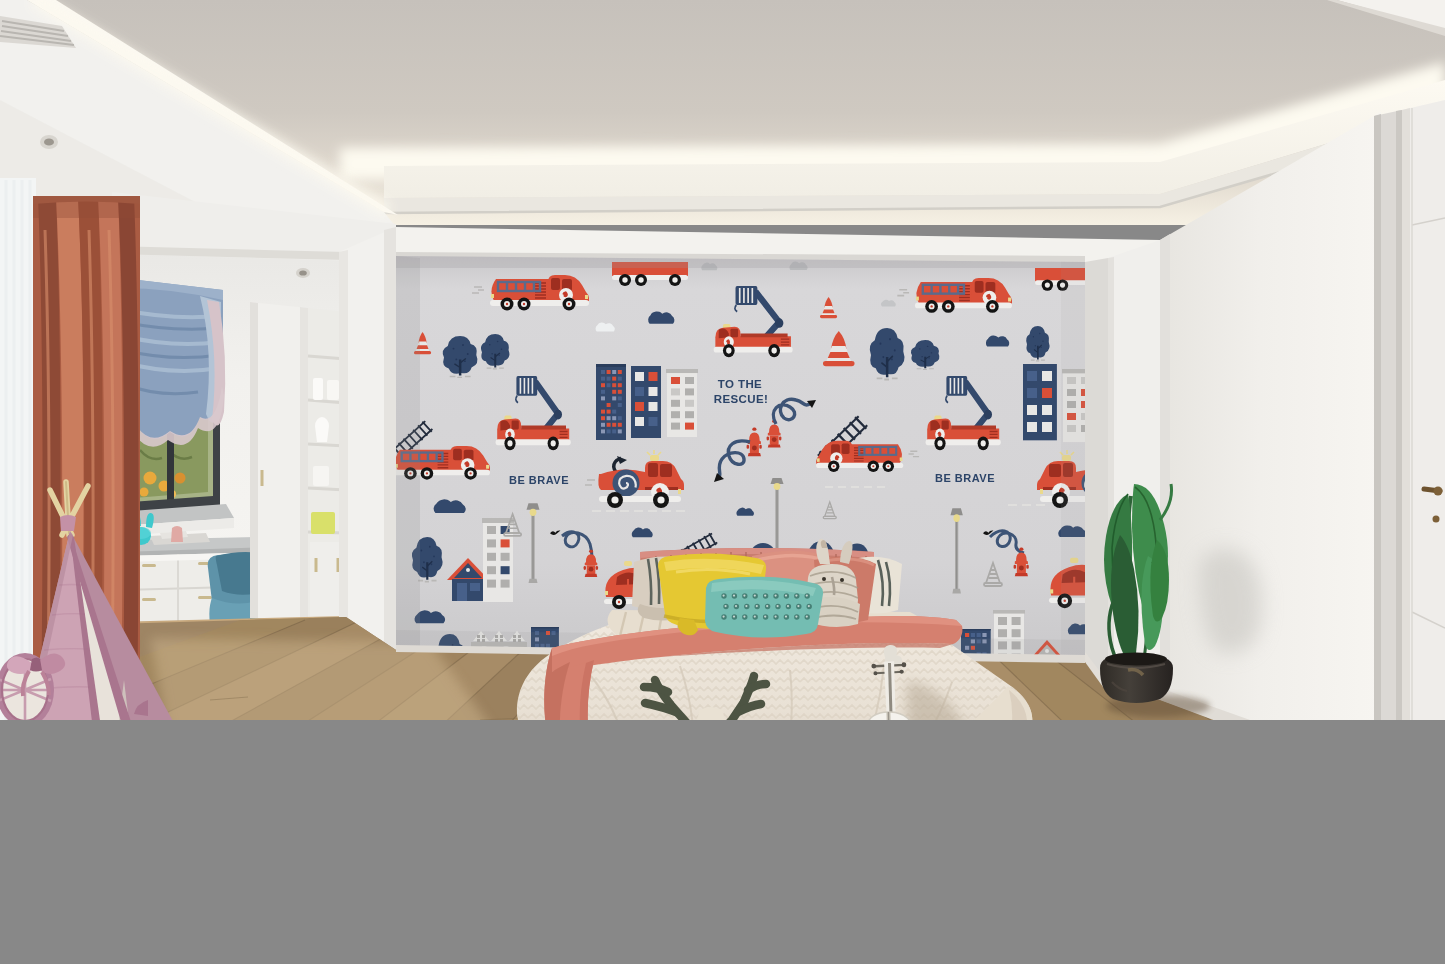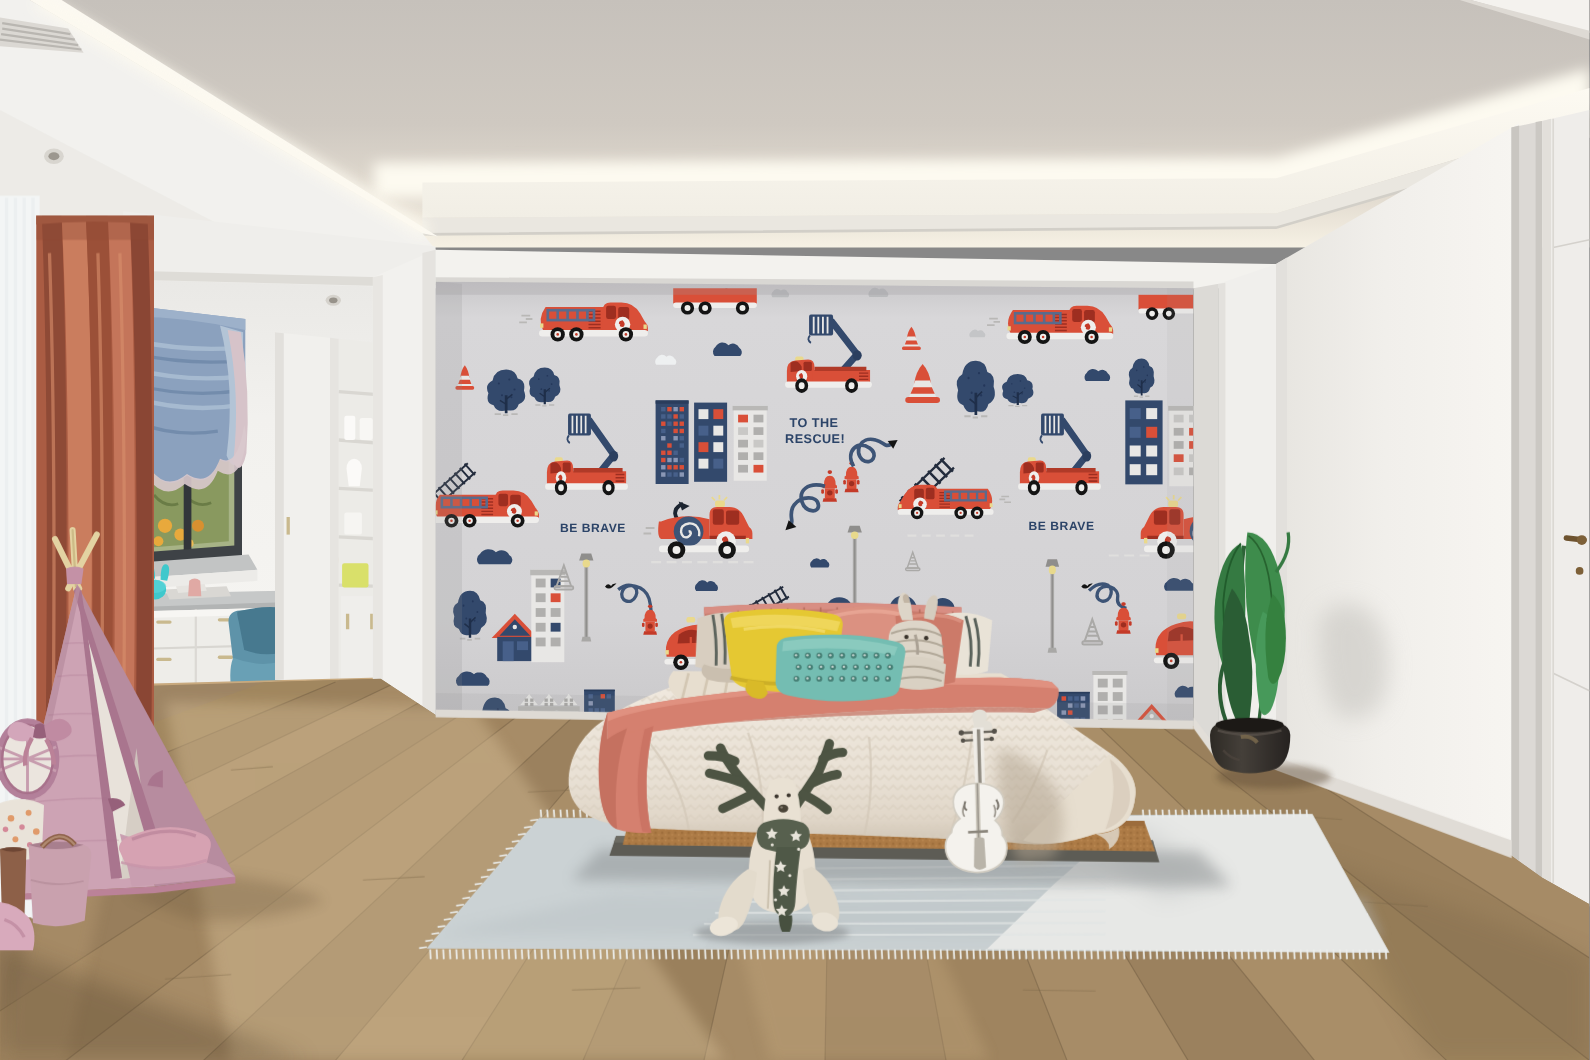--- a/index.html
+++ b/index.html
@@ -1,15 +1,15 @@
 <!DOCTYPE html>
 <html><head><meta charset="utf-8">
 <style>
 html,body{margin:0;padding:0;background:#888;}
-#scene{position:relative;width:1445px;height:964px;overflow:hidden;
+#scene{position:relative;width:1445px;height:720px;overflow:hidden;
 font-family:"Liberation Sans", sans-serif;}
 </style></head>
 <body>
 <div id="scene">
 <svg width="1445" height="964" viewBox="0 0 1445 964">
 <defs>
 <filter id="b3" x="-40%" y="-40%" width="180%" height="180%">
           <feGaussianBlur stdDeviation="3"></feGaussianBlur>
         </filter>
 <filter id="b6" x="-40%" y="-40%" width="180%" height="180%">

